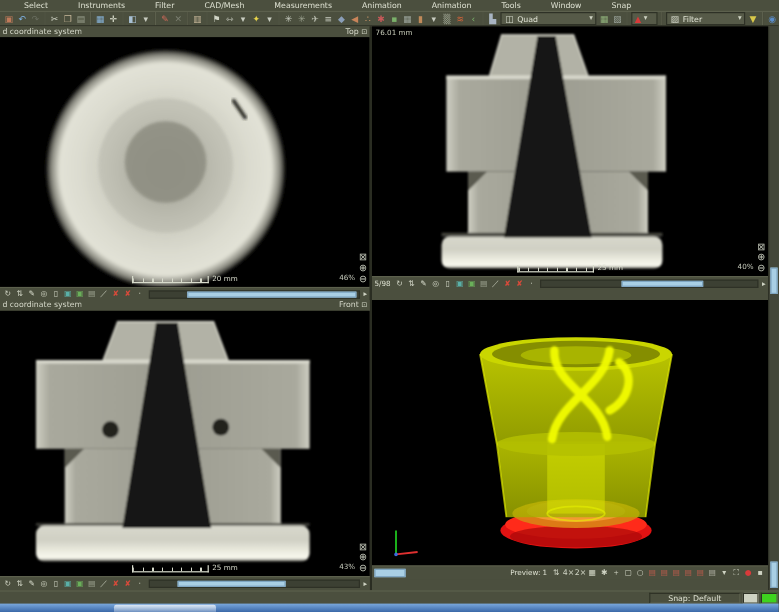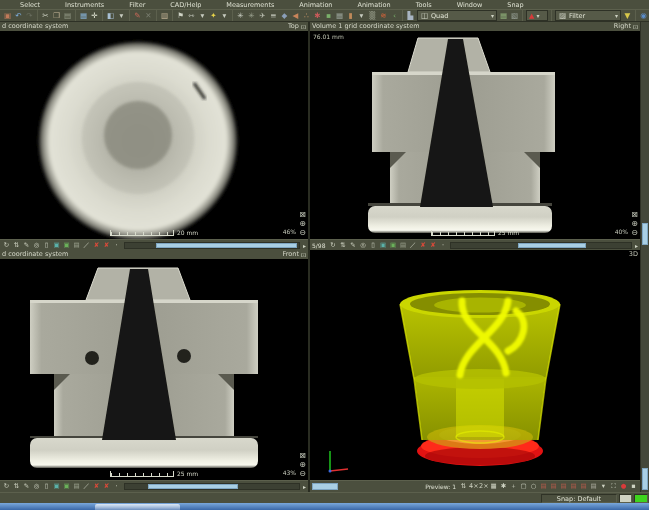--- a/index.html
+++ b/index.html
@@ -94,21 +94,21 @@
   .task-btn{position:absolute;left:95px;top:1px;width:85px;height:6px;border-radius:2px 2px 0 0;
             background:linear-gradient(rgba(255,255,255,.75),rgba(255,255,255,.25));}
 </style>
 </head>
 <body>
 
 <div class="menubar">
     <span class="menu-item">Select</span>
     <span class="menu-item">Instruments</span>
     <span class="menu-item">Filter</span>
-    <span class="menu-item">CAD/Help</span>
+    <span class="menu-item">CAD/Mesh</span>
     <span class="menu-item">Measurements</span>
     <span class="menu-item">Animation</span>
     <span class="menu-item">Animation</span>
     <span class="menu-item">Tools</span>
     <span class="menu-item">Window</span>
     <span class="menu-item">Snap</span>
   </div>
 
 <div class="toolbar">
   <div class="tb-left">
@@ -246,27 +246,20 @@
         <span class="hthumb" style="left:18%;width:81%"></span>
       </span>
       <span class="scroll-arrow">▸</span>
     </div>
   </div>
 </div>
 
 <div class="vp" id="vp-tr">
   <div class="vp-inner">
     <div class="vp-main">
-      <div class="vp-header">
-        <span class="vp-title">Volume 1 grid coordinate system</span>
-        <span class="vp-viewlabel">
-          <span>Right</span>
-          <span class="vp-winbtn">⊡</span>
-        </span>
-      </div>
       <div class="vp-canvas" style="height:208px">
         <svg viewBox="0 0 330 208" width="330" height="208">
           <defs>
             <linearGradient id="rBody" x1="0" x2="1" y1="0" y2="0">
               <stop offset="0" stop-color="#cecec2"></stop>
                 <stop offset="0.06" stop-color="#a9a99d"></stop>
               <stop offset="0.5" stop-color="#9d9d91"></stop>
                 <stop offset="0.94" stop-color="#a9a99d"></stop>
               <stop offset="1" stop-color="#cecec2"></stop>
             </linearGradient>
@@ -411,26 +404,20 @@
         <span class="hthumb" style="left:13%;width:52%"></span>
       </span>
       <span class="scroll-arrow">▸</span>
     </div>
   </div>
 </div>
 
 <div class="vp" id="vp-br">
   <div class="vp-inner">
     <div class="vp-main">
-      <div class="vp-header dark">
-        <span class="vp-title"></span>
-        <span class="vp-viewlabel">
-          <span>3D</span>
-        </span>
-      </div>
       <div class="vp-canvas" style="height:221px">
         <svg viewBox="0 0 330 221" width="330" height="221">
           <defs>
             <linearGradient id="yCup" x1="0" x2="0" y1="0" y2="1">
               <stop offset="0" stop-color="#d2de00"></stop>
                 <stop offset="1" stop-color="#a4b000"></stop>
             </linearGradient>
             <filter id="b3">
                 <feGaussianBlur stdDeviation="1"></feGaussianBlur>
               </filter>

